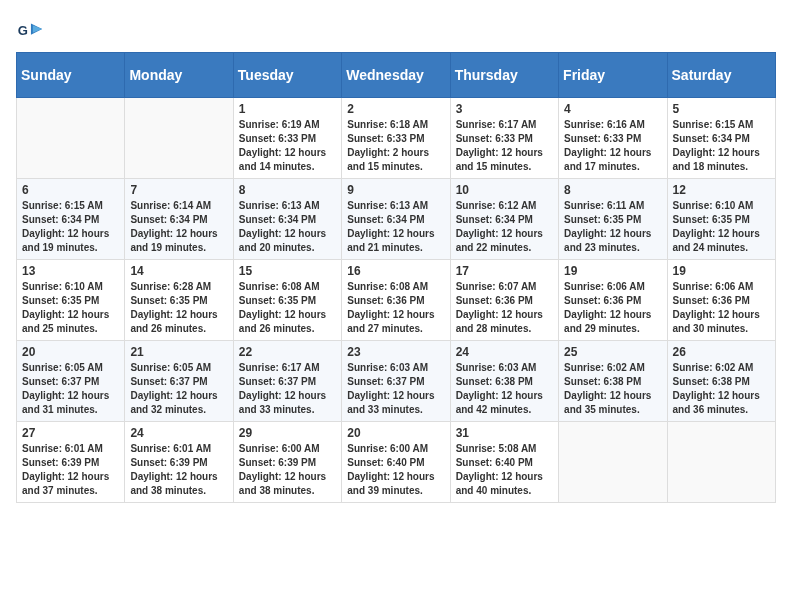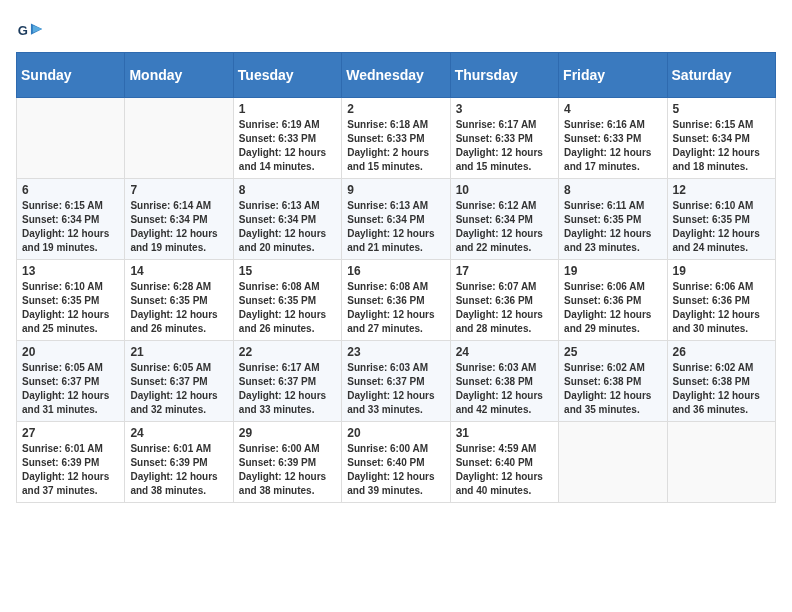--- a/index.html
+++ b/index.html
@@ -245,19 +245,19 @@
         <td>
           <span class="day-num">29</span>
           <div class="day-info"><span>Sunrise: 6:00 AM</span><br><span>Sunset: 6:39 PM</span><br><span>Daylight: 12 hours and 38 minutes.</span></div>
         </td>
         <td>
           <span class="day-num">20</span>
           <div class="day-info"><span>Sunrise: 6:00 AM</span><br><span>Sunset: 6:40 PM</span><br><span>Daylight: 12 hours and 39 minutes.</span></div>
         </td>
         <td>
           <span class="day-num">31</span>
-          <div class="day-info"><span>Sunrise: 4:59 AM</span><br><span>Sunset: 6:40 PM</span><br><span>Daylight: 12 hours and 40 minutes.</span></div>
+          <div class="day-info"><span>Sunrise: 5:08 AM</span><br><span>Sunset: 6:40 PM</span><br><span>Daylight: 12 hours and 40 minutes.</span></div>
         </td>
         <td class="empty-cell"></td>
         <td class="empty-cell"></td>
       </tr>
     </tbody>
 </table>
 
 </body></html>

